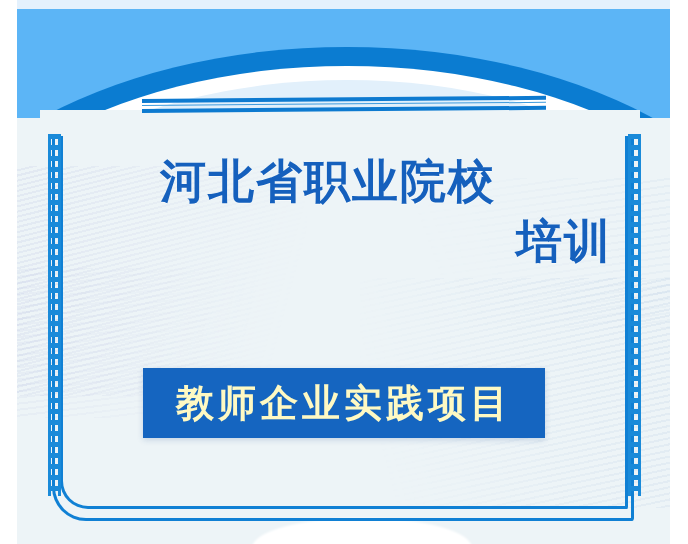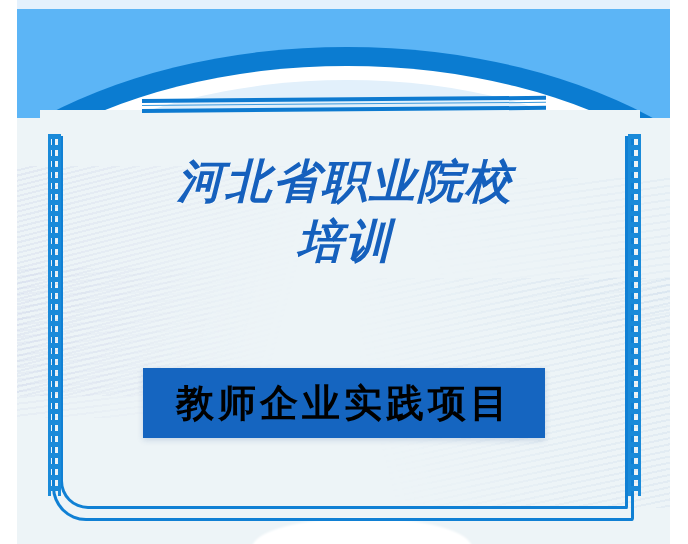--- a/index.html
+++ b/index.html
@@ -147,46 +147,45 @@
     background:repeating-linear-gradient(
       to bottom,
       #1a8ad9 0px,#1a8ad9 5px,
       rgba(255,255,255,0) 5px,rgba(255,255,255,0) 11px);
   }
   .ladder-left{left:48px;top:134px;height:362px;}
   .ladder-right{left:628px;top:134px;height:362px;}
 
   
   .title-wrap{
-    position:absolute;left:61px;top:152px;width:568px;
+    position:absolute;left:44px;top:152px;width:568px;
     text-align:center;
-    font-style:italic;
   }
   .title-line{
     color:#1560bd;
     font-weight:bold;
     letter-spacing:2px;
     line-height:1.30;
     white-space:nowrap;
     text-shadow:0 1px 0 rgba(255,255,255,.5);
   }
   .title-l1{font-size:46px;}
   .title-l2{font-size:46px;letter-spacing:0px;}
-  .title-l3{font-size:46px;}
+  .title-l3{font-size:46px;text-align:right;}
 
   
   .banner{
     position:absolute;
     left:143px;top:368px;width:402px;height:70px;
     background:#1565c0;
     display:flex;align-items:center;justify-content:center;
     box-shadow:0 2px 6px rgba(20,70,140,.18);
   }
   .banner-text{
-    color:#000000;font-size:38px;font-weight:bold;letter-spacing:4px;
+    color:#fef9c3;font-size:38px;font-weight:bold;letter-spacing:4px;
     white-space:nowrap;
   }
 
   
   .frame-outer,.frame-inner{
     position:absolute;
     border:3px solid #1080d4;
     border-top:none;
     pointer-events:none;
   }

